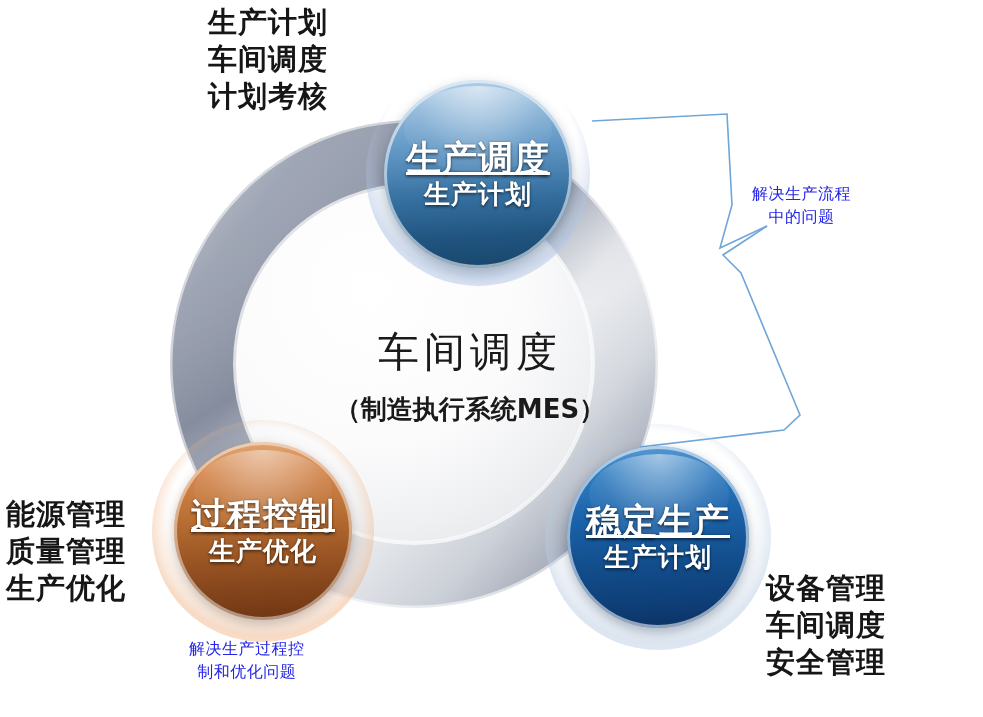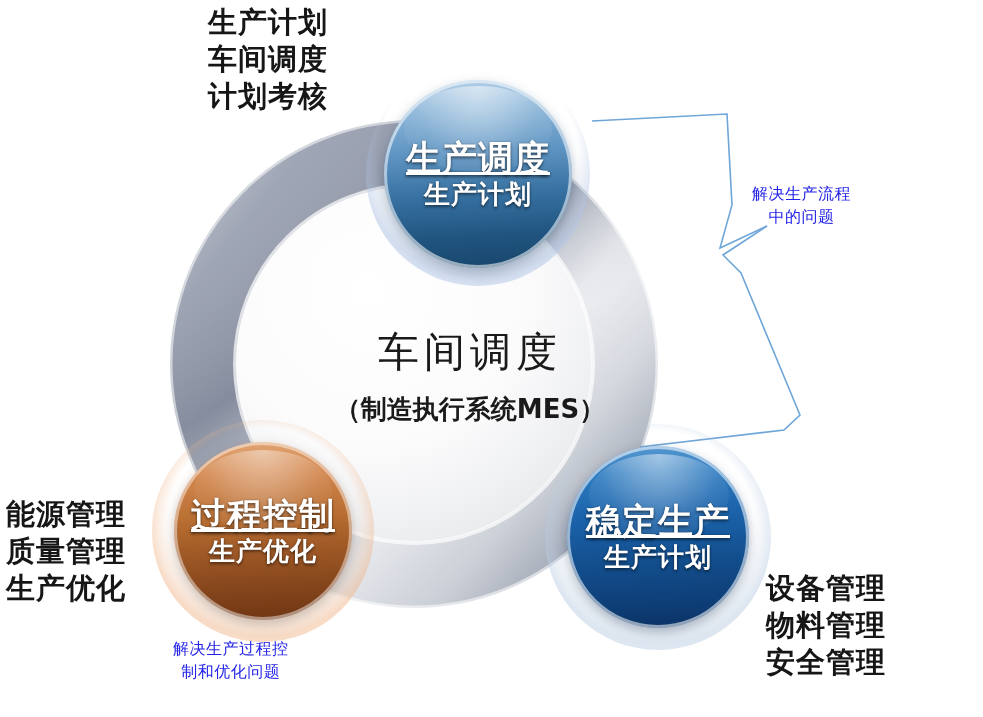--- a/index.html
+++ b/index.html
@@ -208,21 +208,21 @@
   .callout {
     position: absolute;
     color: #2424e8;
     font-size: 16px;
     font-weight: 500;
     line-height: 1.45;
     letter-spacing: 0.5px;
     white-space: pre-line;
   }
   #callout-right  { left: 752px; top: 182px; text-align: center; }
-  #callout-bottom { left: 173px; top: 637px; text-align: center; }
+  #callout-bottom { left: 189px; top: 637px; text-align: center; }
 </style>
 </head>
 <body>
 
 <div id="stage">
 
   <div class="ring-wrap">
     <svg width="492" height="492" viewBox="0 0 492 492">
       <defs>
         <linearGradient id="ringGrad" x1="0%" y1="12%" x2="100%" y2="92%">
@@ -307,21 +307,21 @@
     </span>
   </div>
 
   <div class="outer-label" id="label-top-left">生产计划
 车间调度
 计划考核</div>
   <div class="outer-label" id="label-left">能源管理
 质量管理
 生产优化</div>
   <div class="outer-label" id="label-bottom-right">设备管理
-物料管理
+车间调度
 安全管理</div>
 
   <div class="callout" id="callout-right">解决生产流程
 中的问题</div>
   <div class="callout" id="callout-bottom">解决生产过程控
 制和优化问题</div>
 
 </div>
 
 </body></html>

